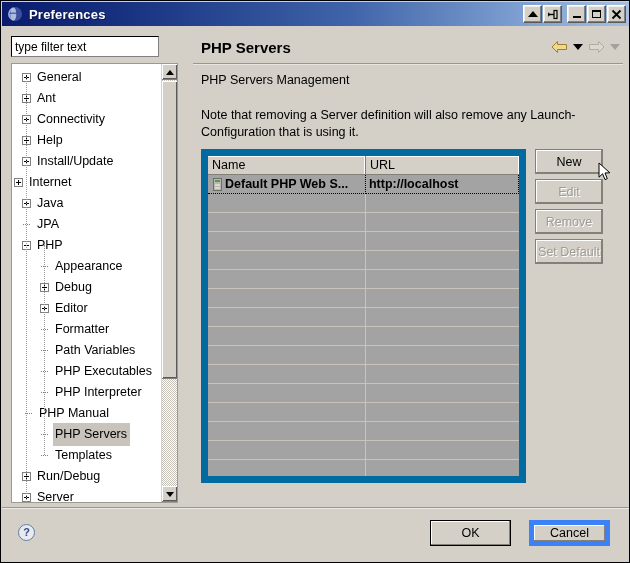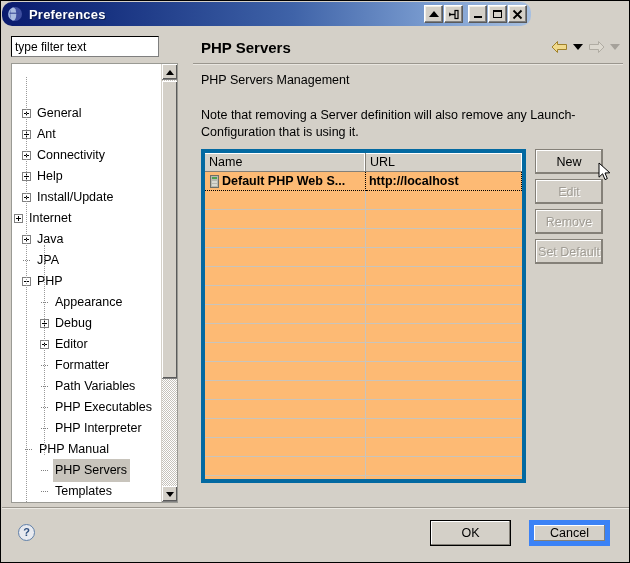--- a/index.html
+++ b/index.html
@@ -19,26 +19,25 @@
     overflow: hidden;
     background: #d4d0c8;
     box-sizing: border-box;
     border: 1px solid #000000;
   }
 
   
   .titlebar {
     position: absolute;
     left: 1px; top: 1px;
-    width: 529px; height: 24px;
+    width: 628px; height: 24px;
     background: linear-gradient(to right, #0a1b6e 0%, #16307f 18%, #3f63a8 55%, #7c9ed1 82%, #a8c0e0 100%);
     display: flex;
     align-items: center;
     box-sizing: border-box;
-    border-radius: 10px;
   }
   .title-icon {
     width: 16px; height: 16px;
     margin-left: 5px;
     margin-right: 6px;
     flex: 0 0 auto;
     position: relative;
   }
   .title-text {
     color: #ffffff;
@@ -265,22 +264,22 @@
     font-size: 12.5px;
     line-height: 17px;
     width: 400px;
   }
 
   
   .table {
     position: absolute;
     left: 14px; top: 122px;
     width: 325px; height: 334px;
-    background: #fdba74;
-    border: 4px solid #0369a1;
+    background: #a3a3a3;
+    border: 7px solid #0369a1;
     box-sizing: border-box;
     overflow: hidden;
   }
   .thead {
     display: flex;
     height: 19px;
     background: #d4d0c8;
     box-shadow: inset 0 1px 0 #ffffff;
   }
   .th {
@@ -465,21 +464,21 @@
           <path d="M1.5 1.5 L9.5 9.5 M9.5 1.5 L1.5 9.5" stroke="#000" stroke-width="1.8"></path>
         </svg>
       </div>
     </div>
   </div>
 
   <input class="filter-box" type="text" value="type filter text" style="">
 
   <div class="tree-panel">
     <div class="tree-inner" id="tree-root">
-        <div class="tnode" style="padding-left: 10px; margin-top: 36px;">
+        <div class="tnode" style="padding-left: 10px;">
           <span class="tbox plus"></span>
           <span class="tlabel">General</span>
         </div>
         <div class="tnode" style="padding-left: 10px;">
           <span class="tbox plus"></span>
           <span class="tlabel">Ant</span>
         </div>
         <div class="tnode" style="padding-left: 10px;">
           <span class="tbox plus"></span>
           <span class="tlabel">Connectivity</span>

